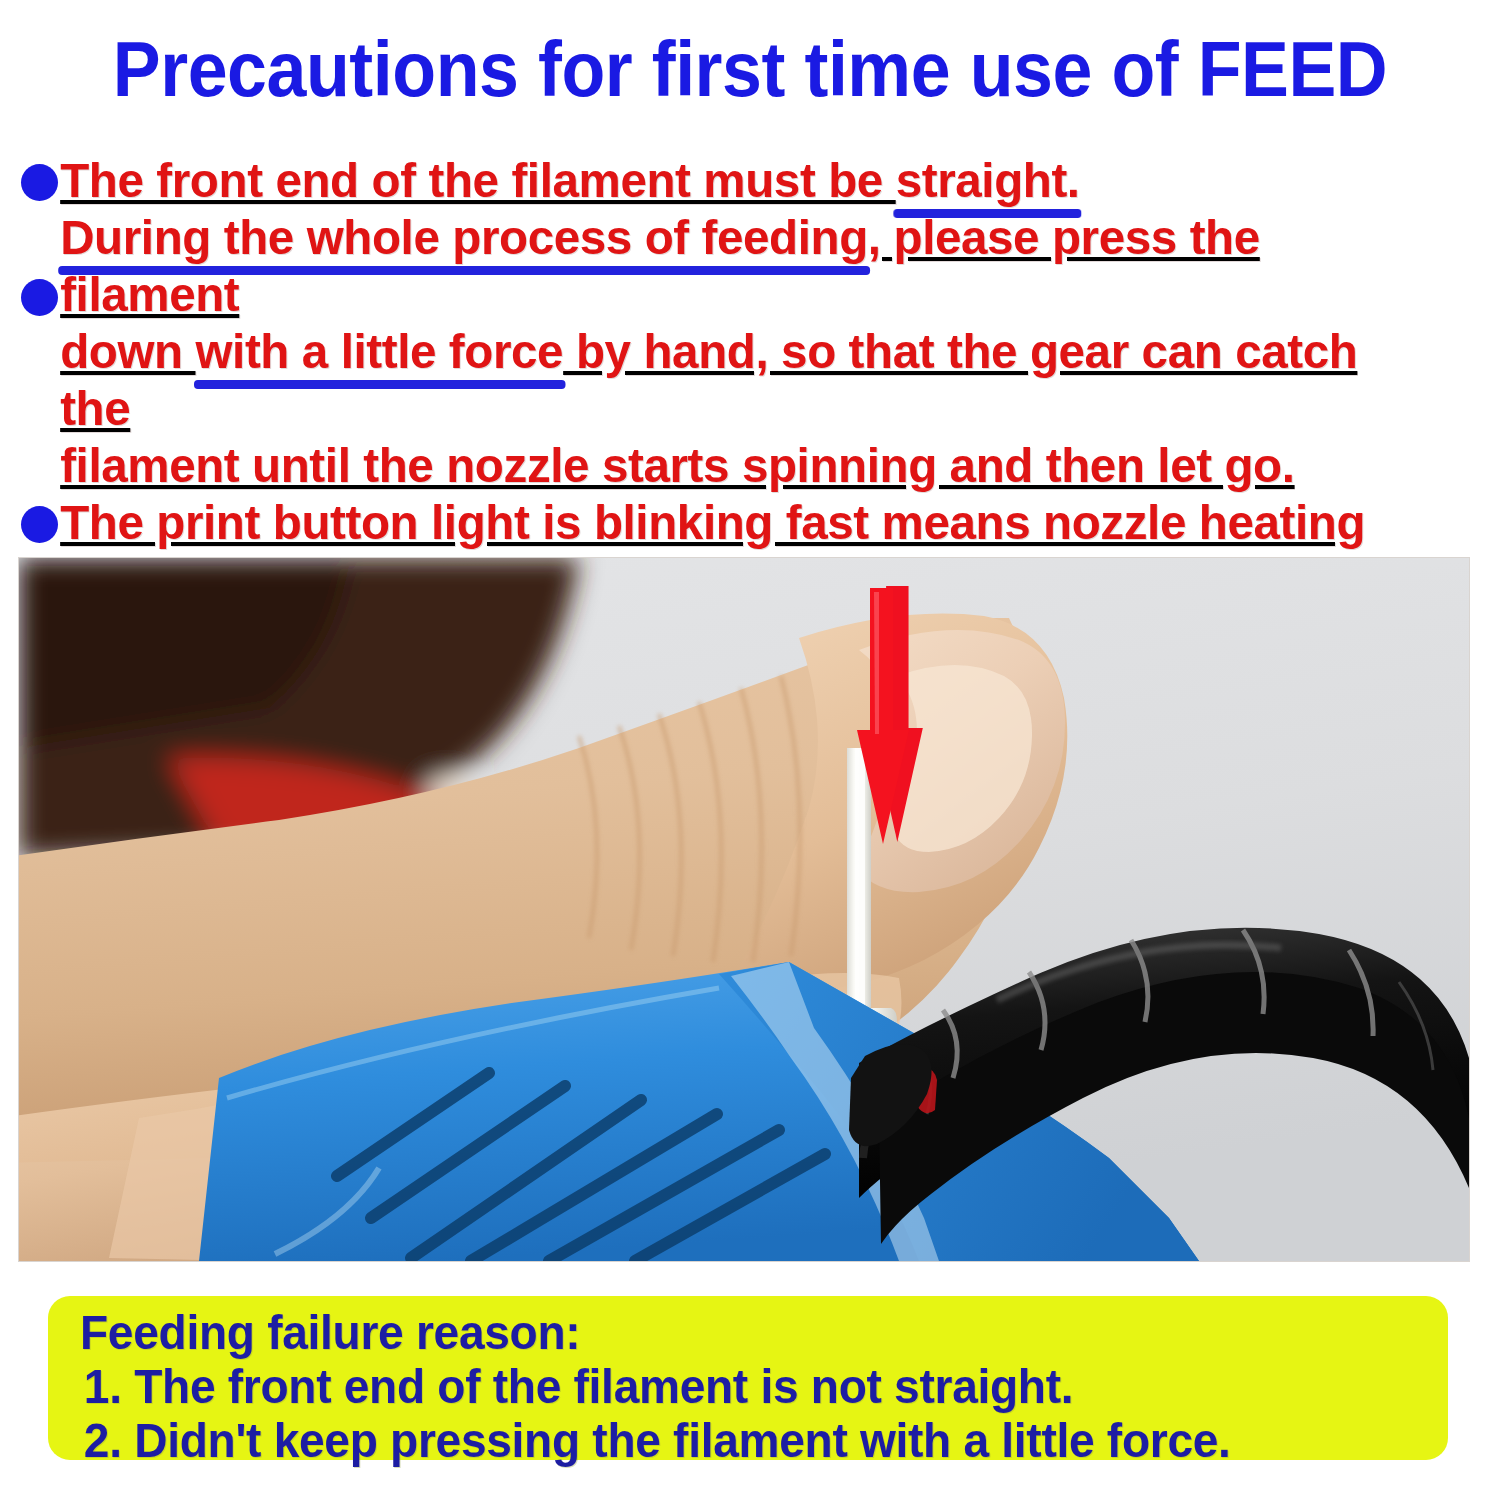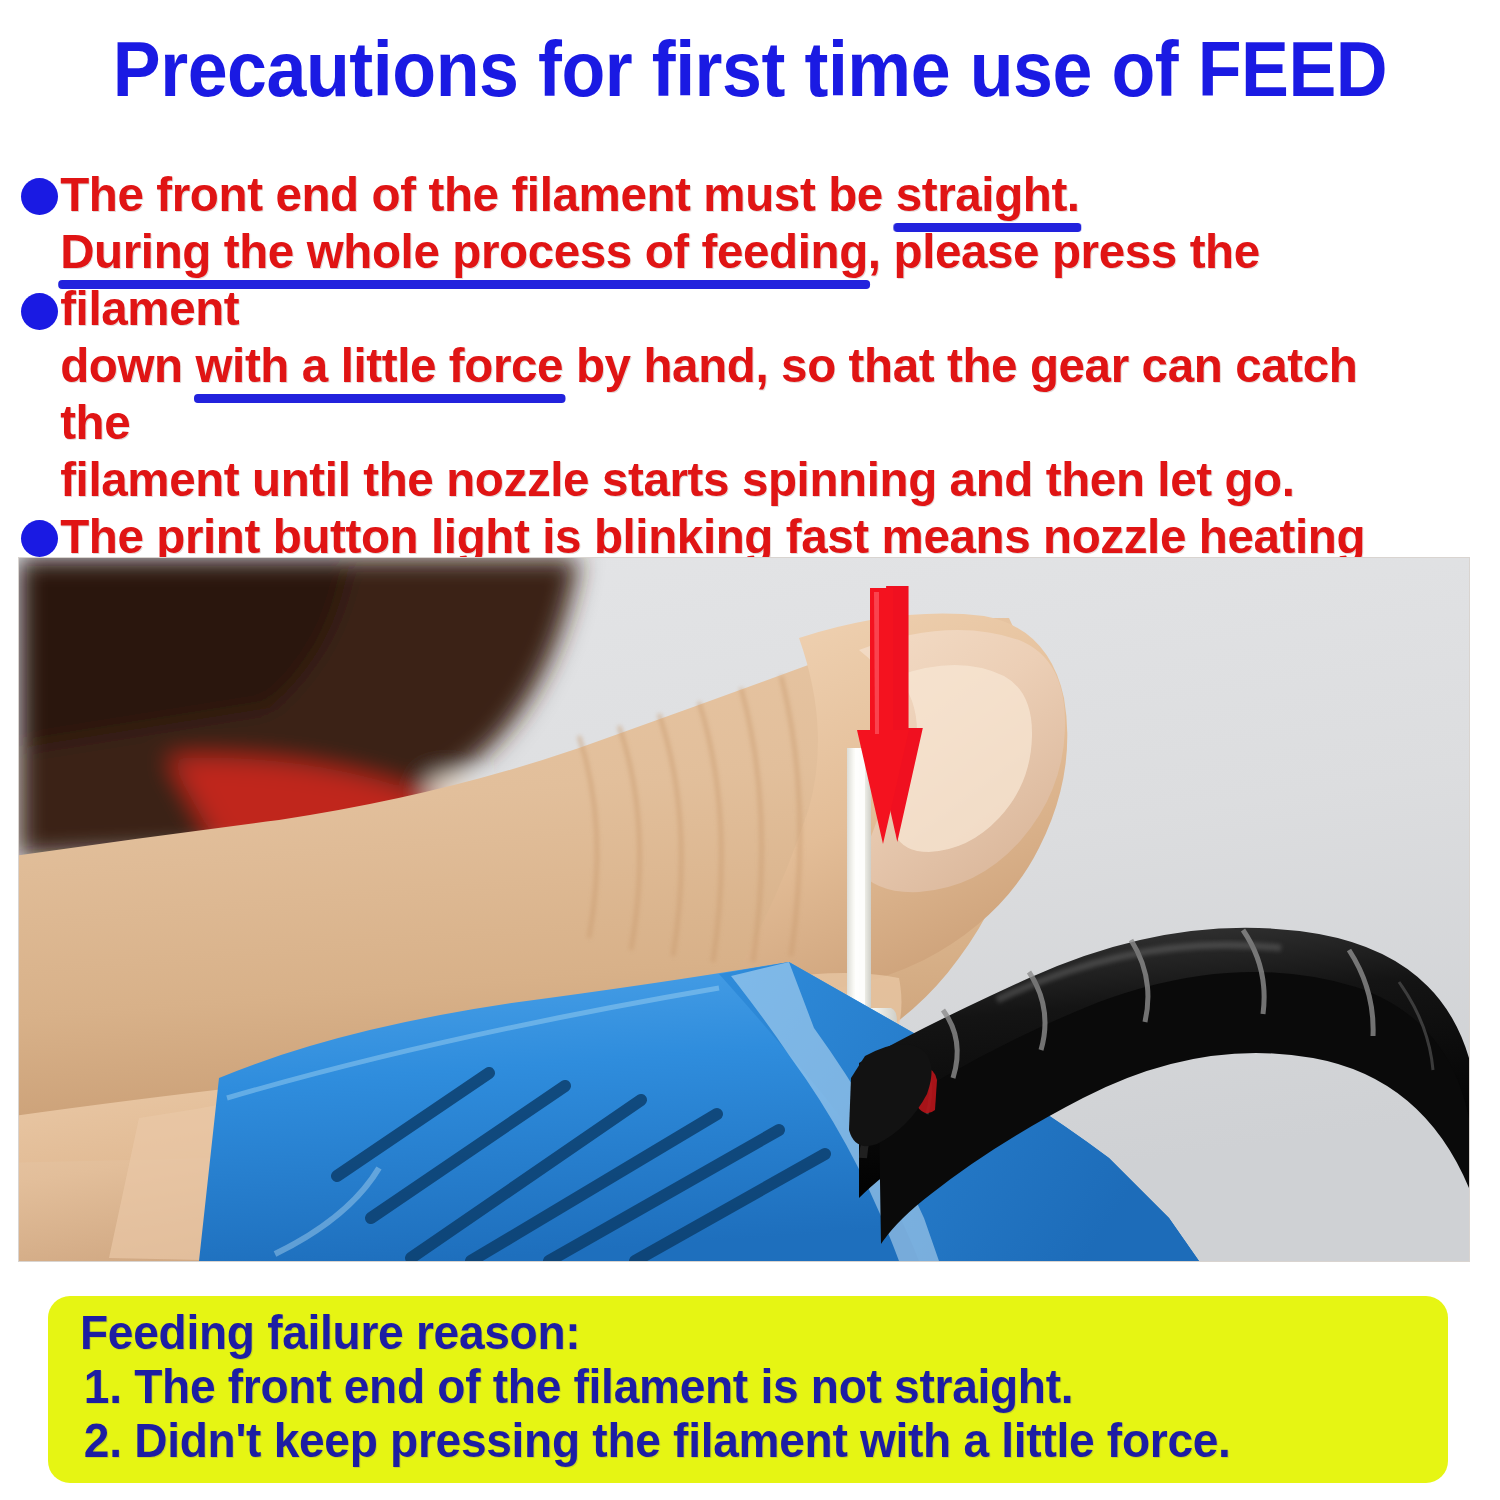--- a/index.html
+++ b/index.html
@@ -30,22 +30,23 @@
     letter-spacing: -0.5px;
     transform: scaleX(0.92);
     transform-origin: 50% 50%;
     white-space: nowrap;
   }
 
   
   .bullets {
     position: absolute;
     left: 0;
-    top: 166px;
+    top: 152px;
     width: 1482px;
+    text-decoration: underline;
   }
   .bullet-row {
     position: relative;
     display: block;
   }
   .dot {
     position: absolute;
     left: 21px;
     width: 37px;
     height: 37px;
@@ -94,21 +95,21 @@
     box-sizing: border-box;
   }
   .photo svg { display: block; }
 
   
   .note {
     position: absolute;
     left: 48px;
     top: 1296px;
     width: 1400px;
-    height: 187px;
+    height: 164px;
     background: #e6f513;
     border-radius: 22px;
     box-sizing: border-box;
     padding: 10px 0 0 32px;
   }
   .note-line {
     display: block;
     color: #1d1da3;
     font-family: "Liberation Sans Narrow", "Liberation Sans", sans-serif;
     font-weight: bold;

